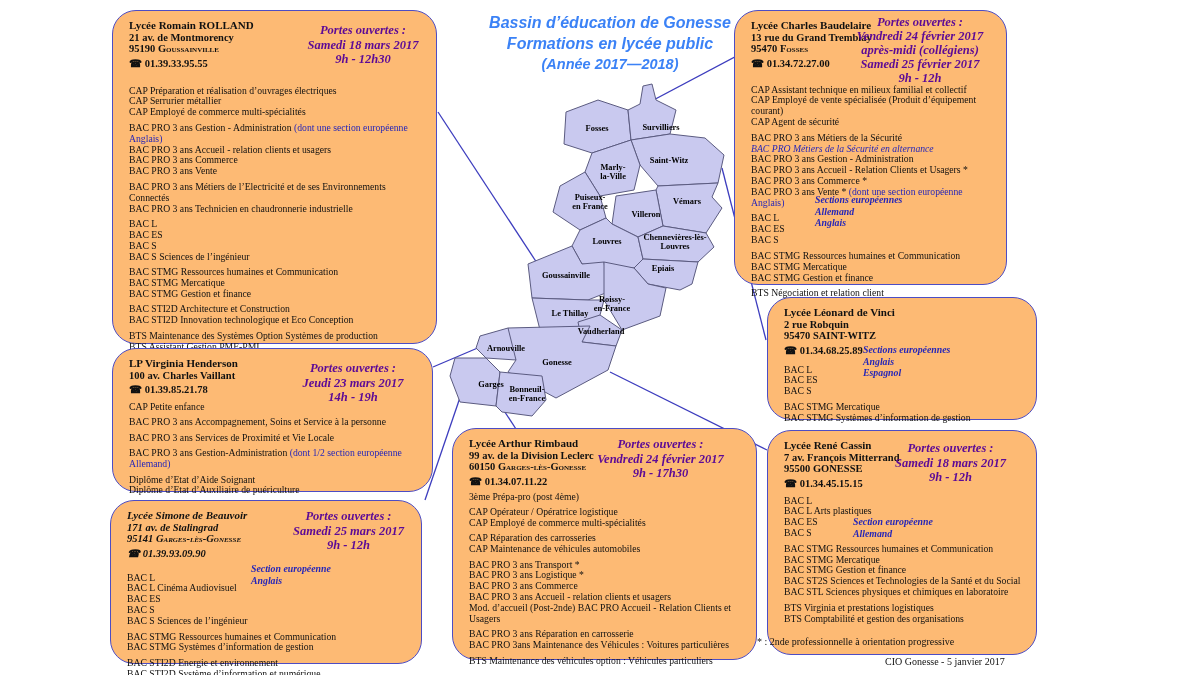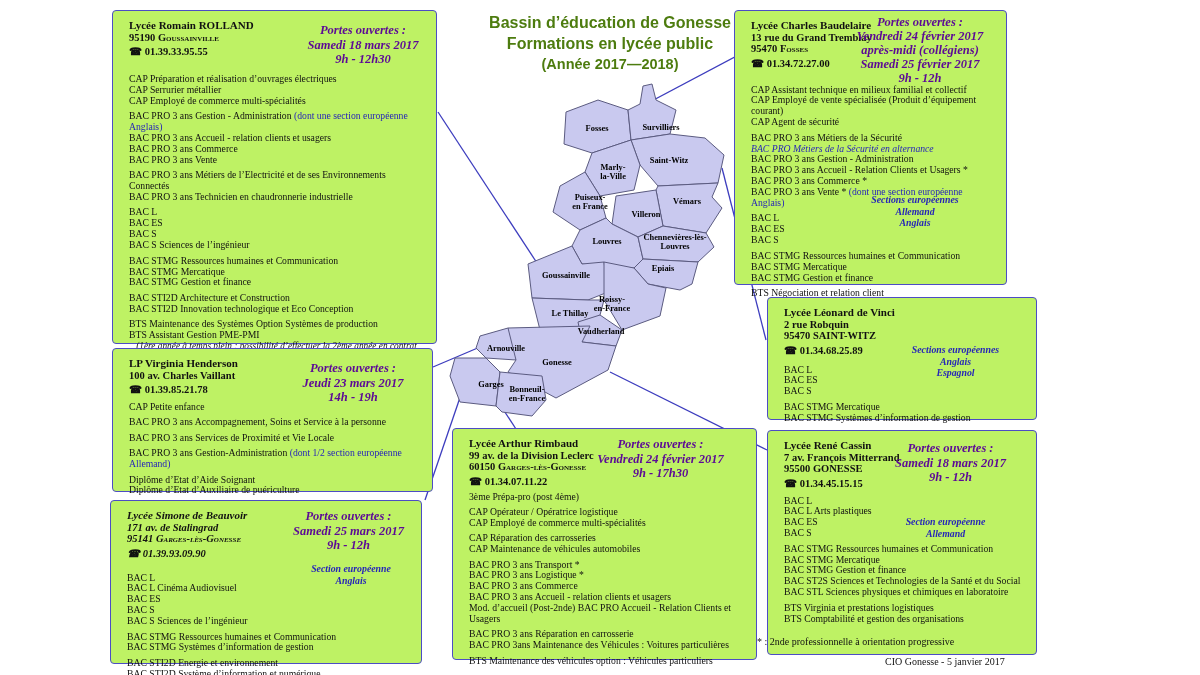--- a/index.html
+++ b/index.html
@@ -2,25 +2,25 @@
 <html><head>
 <meta charset="utf-8">
 <style>
   html,body{margin:0;padding:0;background:#fff;}
   #stage{position:relative;width:1200px;height:675px;overflow:hidden;background:#fff;
          font-family:"Liberation Serif",serif;color:#111;}
   #map-svg{position:absolute;left:0;top:0;width:1200px;height:675px;}
   .map-label{font-family:"Liberation Serif",serif;font-size:8.4px;font-weight:bold;fill:#000;}
 
   #title{position:absolute;left:455px;top:12px;width:310px;text-align:center;
-         font-family:"Liberation Sans",sans-serif;font-weight:bold;color:#4d7c0f;}
+         font-family:"Liberation Sans",sans-serif;font-weight:bold;color:#3b82f6;font-style:italic;}
   #title .t1,#title .t2{font-size:16px;line-height:21px;}
   #title .t3{font-size:14.5px;line-height:20px;}
 
-  .box{position:absolute;border:1.5px solid #4d4dc4;border-radius:4px;background:#bef264;
+  .box{position:absolute;border:1.5px solid #4d4dc4;border-radius:24px;background:#fdba74;
        box-sizing:border-box;padding:8px 12px 5px 16px;}
   #box-rolland{left:112px;top:10px;width:325px;height:334px;}
   #box-henderson{left:112px;top:348px;width:321px;height:144px;}
   #box-beauvoir{left:110px;top:500px;width:312px;height:164px;}
   #box-rimbaud{left:452px;top:428px;width:305px;height:232px;}
   #box-baudelaire{left:734px;top:10px;width:273px;height:275px;}
   #box-vinci{left:767px;top:297px;width:270px;height:123px;}
   #box-cassin{left:767px;top:430px;width:270px;height:225px;}
 
   .hdr{margin-bottom:6px;}
@@ -44,21 +44,21 @@
 
   .open-house{position:absolute;text-align:center;color:#5c0a96;font-weight:bold;
               font-style:italic;font-size:12.5px;line-height:14.5px;}
   #box-rolland .open-house{left:160px;top:12px;width:180px;}
   #box-henderson .open-house{left:150px;top:12px;width:180px;}
   #box-beauvoir .open-house{left:150px;top:8px;width:175px;}
   #box-rimbaud .open-house{left:115px;top:8px;width:185px;}
   #box-baudelaire .open-house{left:95px;top:4px;width:180px;line-height:14px;}
   #box-cassin .open-house{left:95px;top:10px;width:175px;}
 
-  .side-note{position:absolute;text-align:center;color:#2626b8;font-style:italic;
+  .side-note{position:absolute;color:#2626b8;font-style:italic;
              font-weight:bold;font-size:9.8px;line-height:11.5px;}
   #box-beauvoir .side-note{left:140px;top:62px;width:200px;}
   #box-baudelaire .side-note{left:80px;top:183px;width:200px;}
   #box-vinci .side-note{left:95px;top:46px;width:185px;}
   #box-cassin .side-note{left:85px;top:85px;width:185px;}
 
   #footnote{position:absolute;left:757px;top:636px;font-size:10px;}
   #credit{position:absolute;left:885px;top:656px;font-size:10px;}
 </style>
 </head>
@@ -118,20 +118,21 @@
 
   <header id="title">
     <div class="t1">Bassin d’éducation de Gonesse</div>
     <div class="t2">Formations en lycée public</div>
     <div class="t3">(Année 2017—2018)</div>
   </header>
 
   <section class="box" id="box-rolland">
       <div class="hdr">
         <div class="sname">Lycée Romain ROLLAND</div>
+        <div class="addr">21 av. de Montmorency</div>
         <div class="addr addr-city">95190 Goussainville</div>
         <div class="phone"><span>☎ </span><span>01.39.33.95.55</span></div>
       </div>
       <div class="open-house">
         <div>Portes ouvertes :</div>
         <div>Samedi 18 mars 2017</div>
         <div>9h - 12h30</div>
       </div>
       <div class="group">
         <div class="line"><span>CAP Préparation et réalisation d’ouvrages électriques</span></div>

